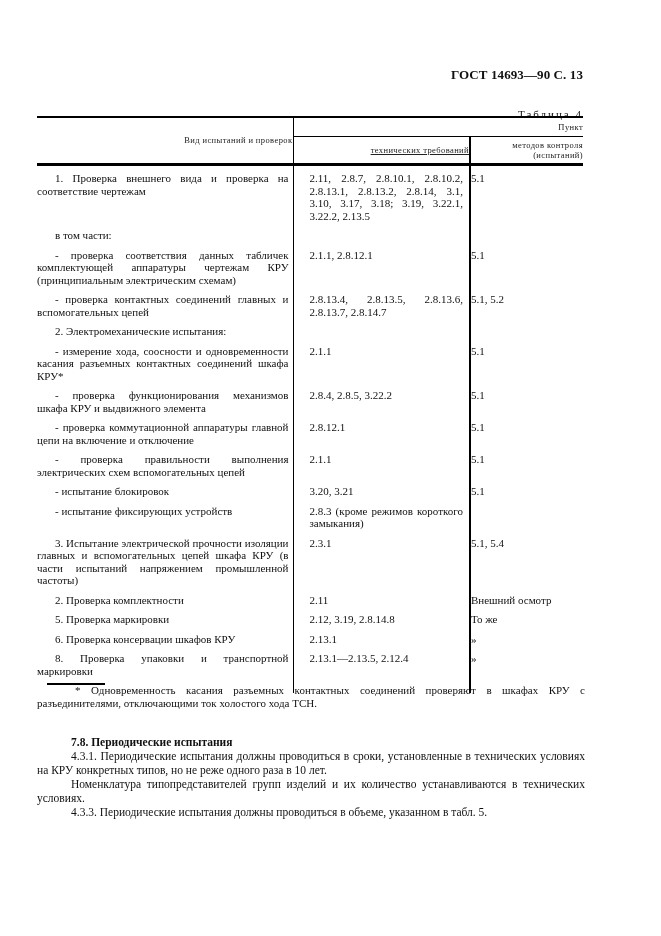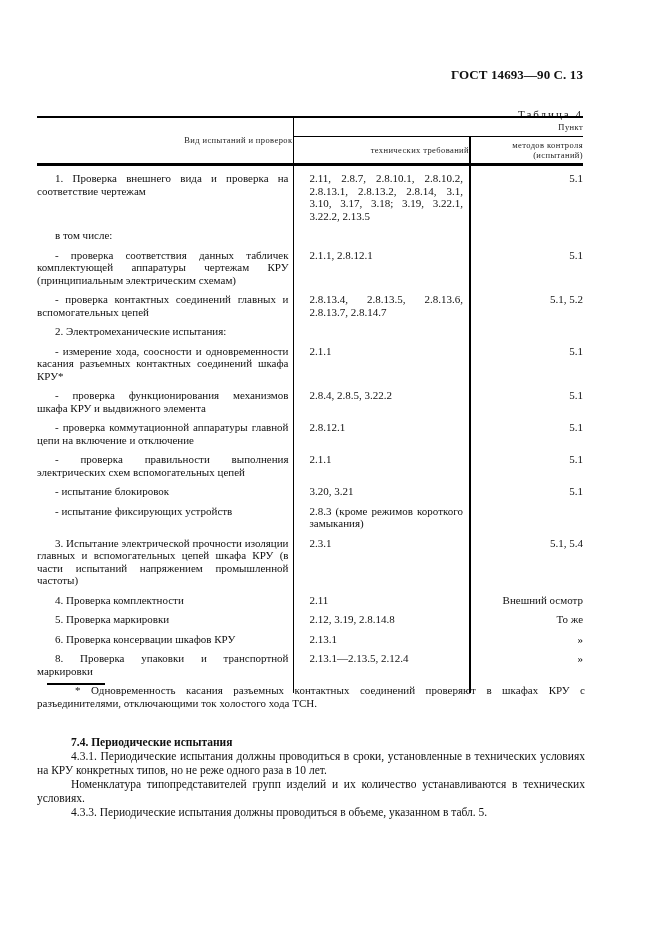--- a/index.html
+++ b/index.html
@@ -25,29 +25,29 @@
   .tbl col.c2 { width: 177px; }
   .tbl col.c3 { width: 113px; }
   .tbl thead th {
     font-weight: normal; font-size: 8.5px; letter-spacing: 0.4px;
     color: #222; text-align: right; vertical-align: middle;
     padding: 0;
   }
   .tbl thead tr.h1 th { border-top: 2.5px solid #000; }
   .tbl thead th.vid { height: 45px; border-right: 1px solid #000; border-bottom: 3px solid #000; }
   .tbl thead th.punkt { height: 18px; border-bottom: 1px solid #000; }
-  .tbl thead th.tech { height: 26px; border-right: 2px solid #000; border-bottom: 3px solid #000; }
+  .tbl thead th.tech { height: 26px; border-right: 2px solid #000; border-bottom: 3px solid #000; text-decoration: underline; }
   .tbl thead th.meth { height: 26px; border-bottom: 3px solid #000; line-height: 10px; }
   .tbl tbody td { vertical-align: top; padding: 0; }
   .tbl tbody td.a {
     border-right: 1px solid #000; text-align: justify; text-align-last: left;
     padding-right: 4px;
   }
   .tbl tbody td.b { border-right: 2px solid #000; padding-left: 16px; padding-right: 6px; text-align: justify; text-align-last: left; }
-  .tbl tbody td.c { text-align: right; margin-top: 18px; }
+  .tbl tbody td.c { text-align: left; margin-top: 18px; }
   .tbl tbody tr td { padding-bottom: 7px; }
   .tbl tbody tr:first-child td { padding-top: 6px; }
   .tbl tbody tr.last td { padding-bottom: 16px; }
   .ind { text-indent: 18px; display: block; }
 
   .fn-rule { position: absolute; left: 47px; top: 683px; width: 58px; height: 2px; background: #000; }
   .footnote {
     position: absolute; left: 37px; top: 684px; width: 548px;
     font-size: 11px; line-height: 13px; text-align: justify; text-align-last: left;
   }
@@ -84,21 +84,21 @@
   <tbody id="tbody">
       <tr>
         <td class="a">
           <span class="ind">1. Проверка внешнего вида и проверка на соответствие чертежам</span>
         </td>
         <td class="b"><span>2.11, 2.8.7, 2.8.10.1, 2.8.10.2, 2.8.13.1, 2.8.13.2, 2.8.14, 3.1, 3.10, 3.17, 3.18; 3.19, 3.22.1, 3.22.2, 2.13.5</span></td>
         <td class="c"><span>5.1</span></td>
       </tr>
       <tr>
         <td class="a">
-          <span class="ind">в том числе:</span>
+          <span class="ind">в том части:</span>
         </td>
         <td class="b"><span></span></td>
         <td class="c"><span></span></td>
       </tr>
       <tr>
         <td class="a">
           <span class="ind">- проверка соответствия данных табличек комплектующей аппаратуры чертежам КРУ (принципиальным электрическим схемам)</span>
         </td>
         <td class="b"><span>2.1.1, 2.8.12.1</span></td>
         <td class="c"><span>5.1</span></td>
@@ -161,21 +161,21 @@
       </tr>
       <tr>
         <td class="a">
           <span class="ind">3. Испытание электрической прочности изоляции главных и вспомогательных цепей шкафа КРУ (в части испытаний напряжением промышленной частоты)</span>
         </td>
         <td class="b"><span>2.3.1</span></td>
         <td class="c"><span>5.1, 5.4</span></td>
       </tr>
       <tr>
         <td class="a">
-          <span class="ind">4. Проверка комплектности</span>
+          <span class="ind">2. Проверка комплектности</span>
         </td>
         <td class="b"><span>2.11</span></td>
         <td class="c"><span>Внешний осмотр</span></td>
       </tr>
       <tr>
         <td class="a">
           <span class="ind">5. Проверка маркировки</span>
         </td>
         <td class="b"><span>2.12, 3.19, 2.8.14.8</span></td>
         <td class="c"><span>То же</span></td>
@@ -196,17 +196,17 @@
       </tr>
     </tbody>
 </table>
 
 <div class="fn-rule"></div>
 <div class="footnote">
   <span class="ind">* Одновременность касания разъемных контактных соединений проверяют в шкафах КРУ с разъединителями, отключающими ток холостого хода ТСН.</span>
 </div>
 
 <div class="section">
-  <div class="sec-title">7.4. Периодические испытания</div>
+  <div class="sec-title">7.8. Периодические испытания</div>
   <p>4.3.1. Периодические испытания должны проводиться в сроки, установленные в технических условиях на КРУ конкретных типов, но не реже одного раза в 10 лет.</p>
   <p>Номенклатура типопредставителей групп изделий и их количество устанавливаются в технических условиях.</p>
   <p>4.3.3. Периодические испытания должны проводиться в объеме, указанном в табл. 5.</p>
 </div>
 
 </body></html>

